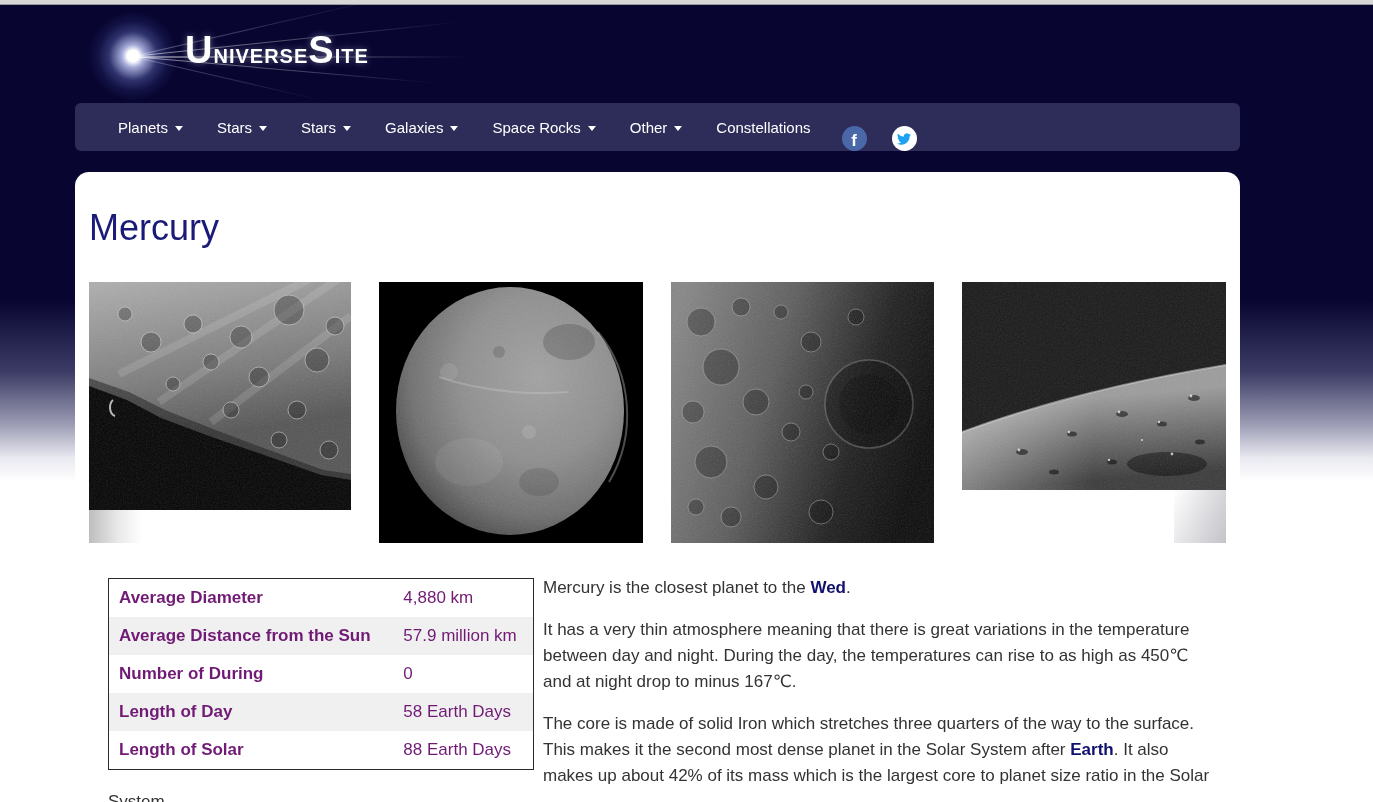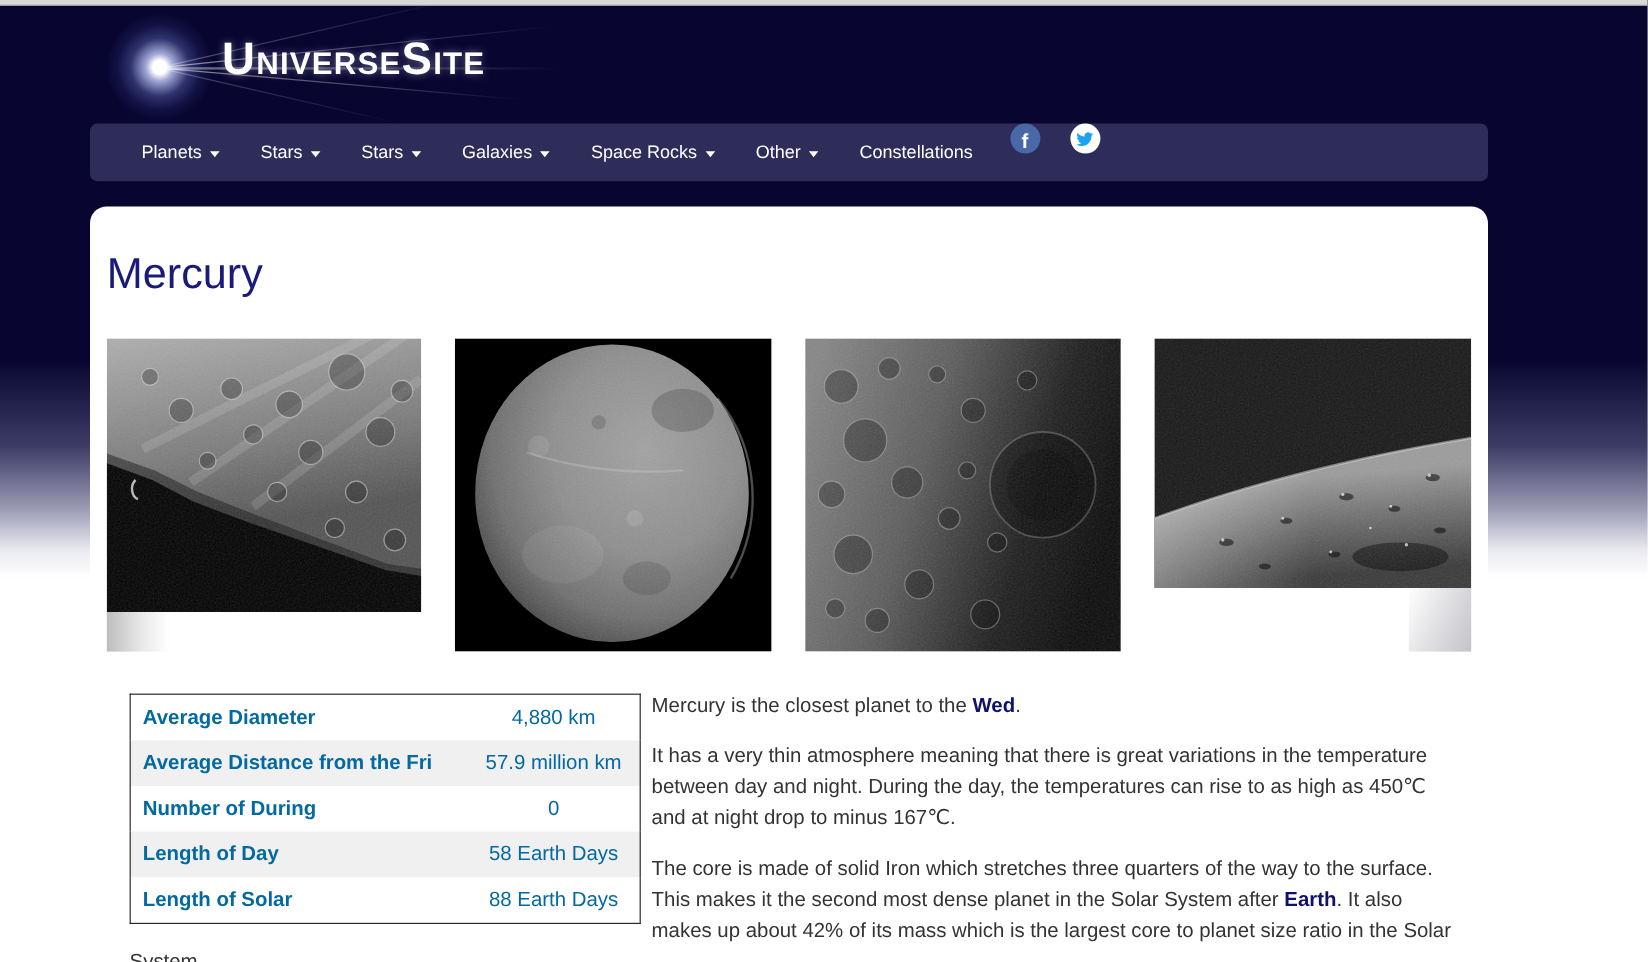--- a/index.html
+++ b/index.html
@@ -24,25 +24,25 @@
   .ray{position:absolute;left:44px;top:43px;height:1px;transform-origin:left center;
     background:linear-gradient(to right,rgba(255,255,255,.55),rgba(255,255,255,0));}
   .ray.r0{width:335px;height:2px;opacity:.8;}
   .ray.r1{width:330px;transform:rotate(-6deg);}
   .ray.r2{width:305px;transform:rotate(5deg);}
   .ray.r3{width:255px;transform:rotate(-13deg);opacity:.6;}
   .ray.r4{width:205px;transform:rotate(13deg);opacity:.5;}
   .logo-text{position:absolute;left:97px;top:16px;color:#fff;font-weight:700;
     letter-spacing:1px;white-space:nowrap;text-shadow:0 0 7px rgba(220,225,255,.45);}
   .logo-text .lg{font-size:38px;}
-  .logo-text .sm{font-size:26px;}
+  .logo-text .sm{font-size:20px;}
 
   
   .nav-bar{width:1165px;margin-left:75px;height:48px;background:#2e2d5a;
-    border-radius:6px;display:flex;align-items:flex-start;padding-left:26px;
+    border-radius:6px;display:flex;align-items:flex-end;padding-left:26px;
     box-sizing:border-box;}
   .nav-item{color:#fff;font-size:15px;padding:0 17px;cursor:pointer;
     display:flex;align-items:center;white-space:nowrap;height:48px;}
   .caret{display:inline-block;width:0;height:0;margin-left:7px;margin-top:2px;
     border-left:4px solid transparent;border-right:4px solid transparent;
     border-top:5px solid #ffffff;}
   .social{display:flex;align-items:center;margin-left:14px;}
   .icon-circle{width:25px;height:25px;border-radius:50%;display:flex;
     align-items:center;justify-content:center;cursor:pointer;}
   .fb{background:#4a67a8;color:#ffffff;font-weight:700;font-size:17px;
@@ -62,23 +62,23 @@
   .grad-strip-left{position:absolute;left:0;top:228px;width:53px;height:33px;
     background:linear-gradient(to right,#bdbdbd 0%,#e9e9e9 55%,#ffffff 100%);}
   .grad-strip-right{position:absolute;right:0;top:208px;width:52px;height:53px;
     background:linear-gradient(115deg,#ffffff 0%,#e3e3e6 45%,#c3c3c8 100%);}
 
   
   .content{margin-top:32px;padding:0 30px 40px 33px;font-size:17px;
     line-height:26px;color:#333333;}
   table.facts{float:left;width:426px;border:1px solid #2b2b2b;
     border-collapse:collapse;margin:3px 9px 8px 0;}
-  table.facts td{padding:6px 10px;font-size:17px;color:#0369a1;}
+  table.facts td{padding:6px 10px;font-size:17px;color:#701a75;}
   table.facts td.label{font-weight:700;text-align:left;white-space:nowrap;}
-  table.facts td.value{text-align:center;white-space:nowrap;}
+  table.facts td.value{text-align:left;white-space:nowrap;}
   table.facts tr.stripe{background:#f0f0f0;}
   .content p{margin:0 0 16px 0;}
   a.subject-link{color:#10106e;font-weight:700;text-decoration:none;cursor:pointer;}
 </style>
 </head>
 <body>
 
 <svg width="0" height="0" style="position:absolute" aria-hidden="true">
   <defs>
     <filter id="noiseF" x="0" y="0" width="100%" height="100%">
@@ -294,21 +294,21 @@
   </div>
 
   <div class="content">
     <table class="facts">
       <tbody>
         <tr>
           <td class="label">Average Diameter</td>
           <td class="value">4,880 km</td>
         </tr>
         <tr class="stripe">
-          <td class="label">Average Distance from the Fri</td>
+          <td class="label">Average Distance from the Sun</td>
           <td class="value">57.9 million km</td>
         </tr>
         <tr>
           <td class="label">Number of During</td>
           <td class="value">0</td>
         </tr>
         <tr class="stripe">
           <td class="label">Length of Day</td>
           <td class="value">58 Earth Days</td>
         </tr>

